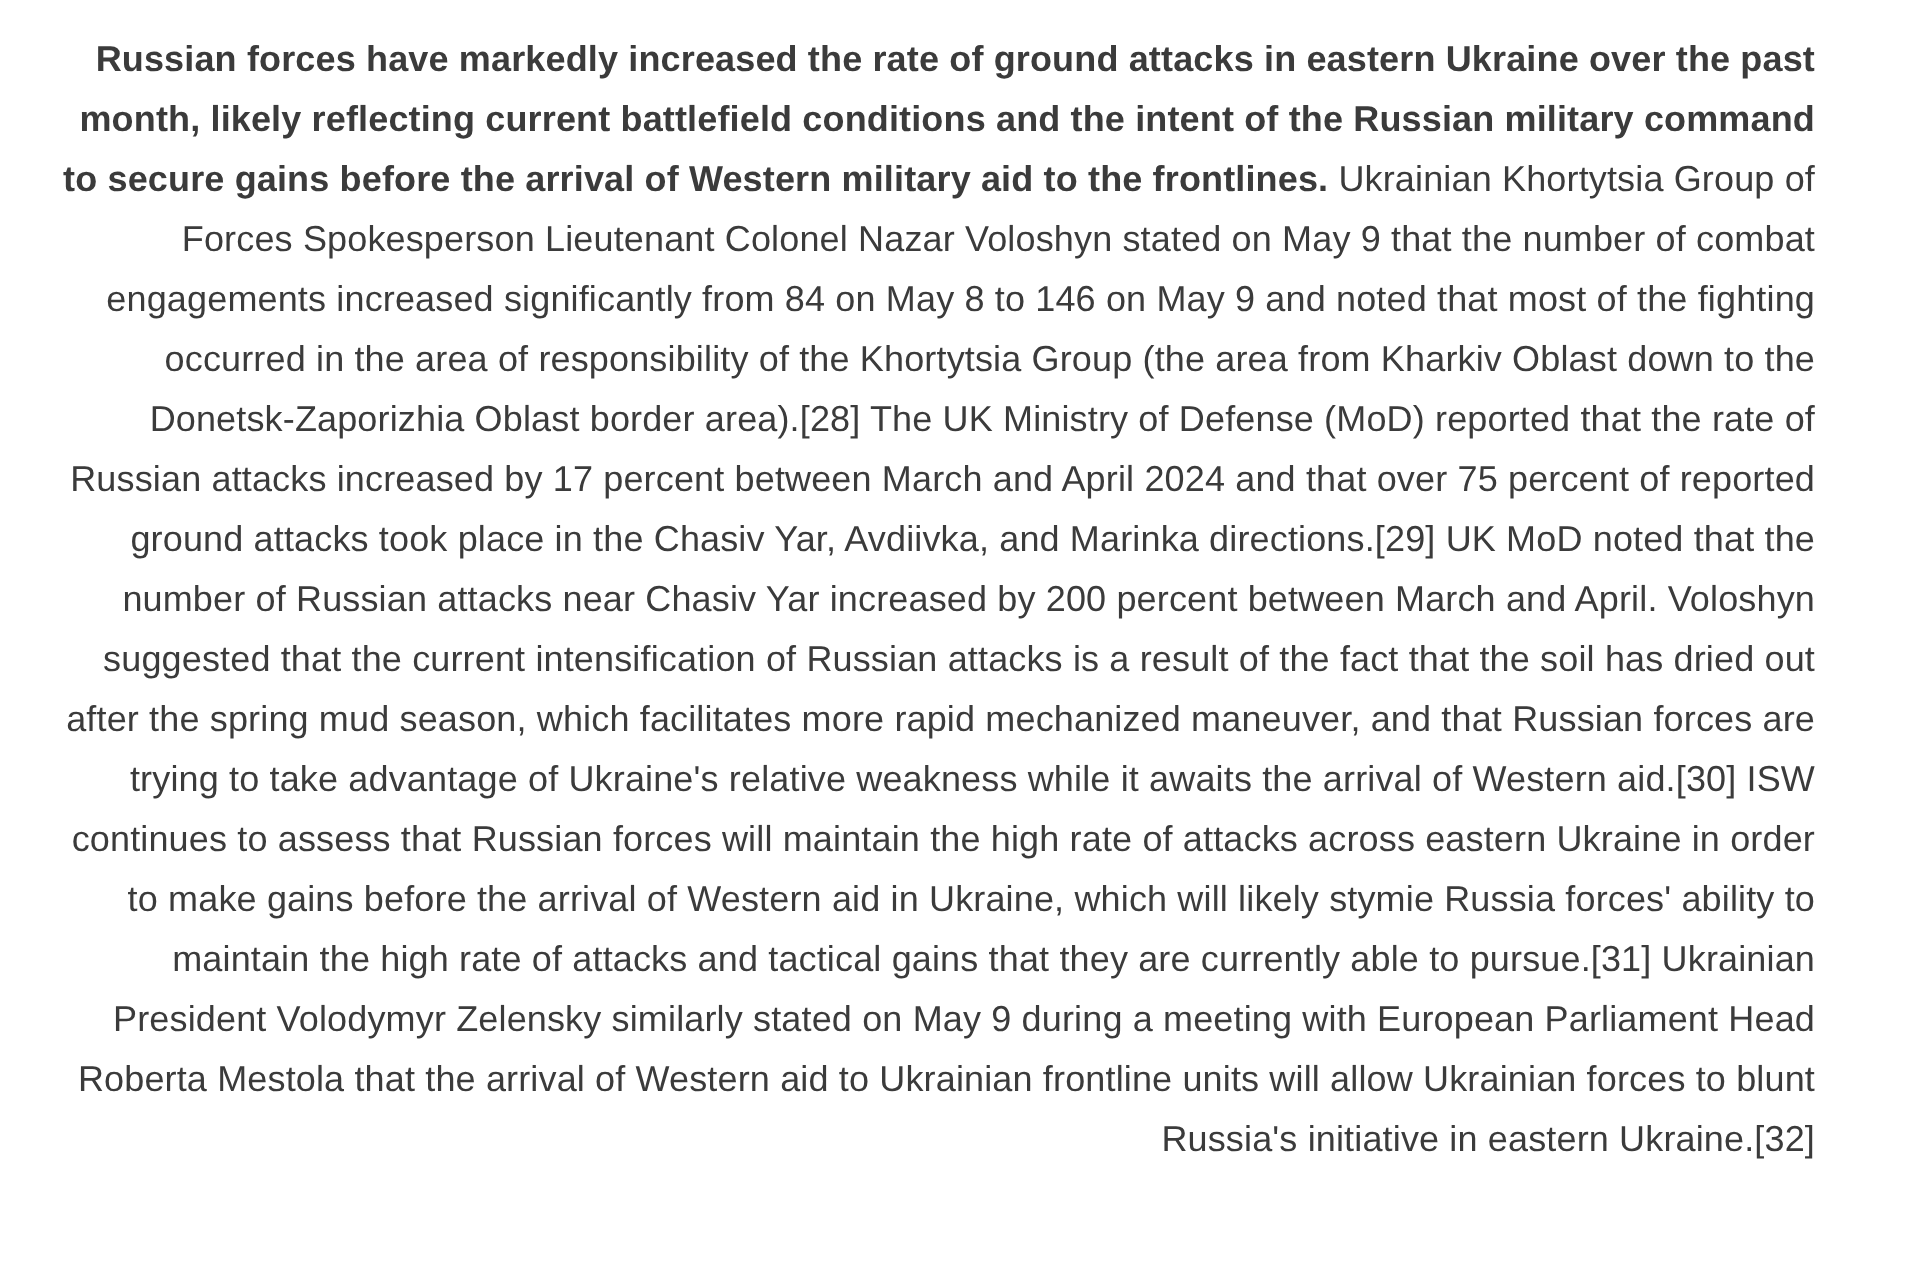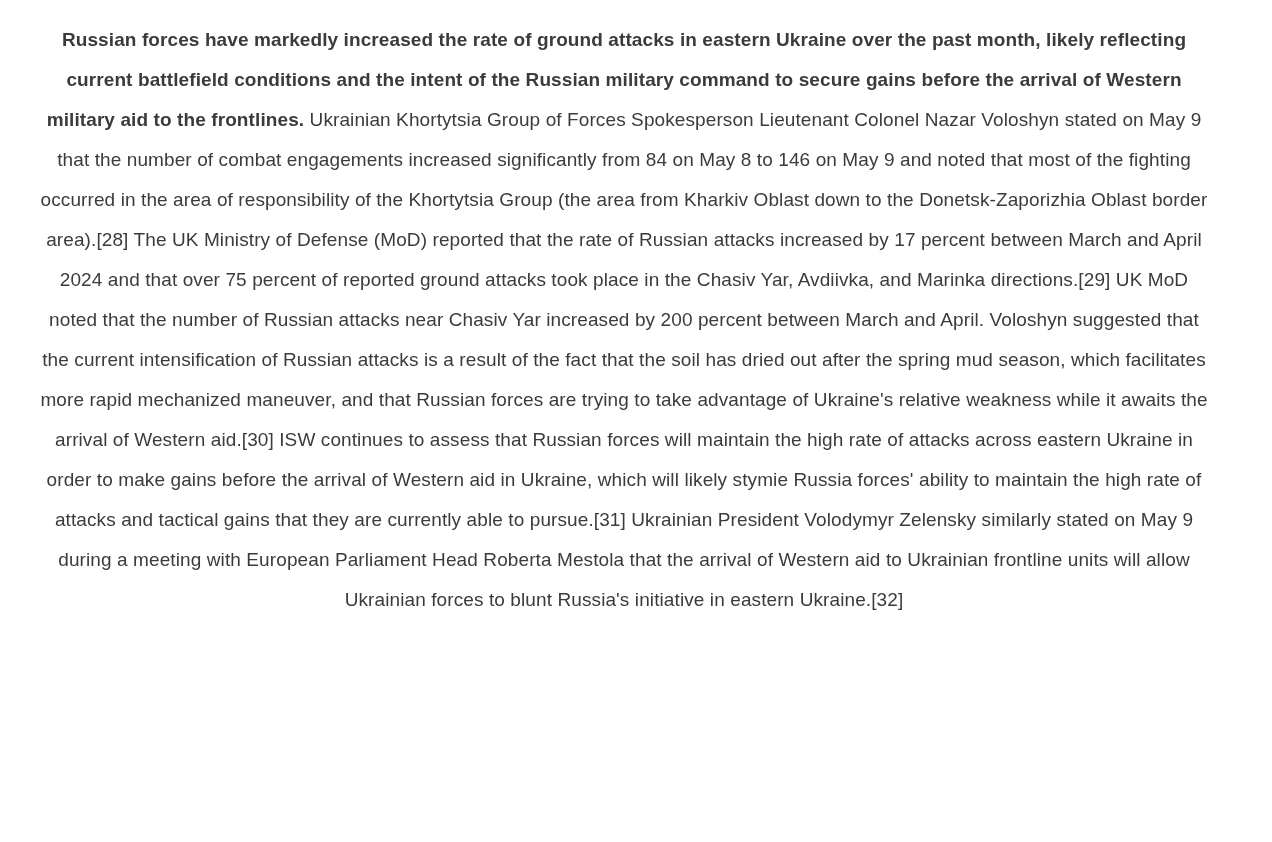--- a/index.html
+++ b/index.html
@@ -13,25 +13,25 @@
   }
   .page {
     box-sizing: border-box;
     width: 1272px;
     height: 842px;
     padding: 20px 62px 0 38px;
   }
   .article-paragraph {
     margin: 0;
     max-width: 1172px;
-    font-size: 19px;
+    font-size: 24px;
     line-height: 40px;
     color: #3b3b3b;
     letter-spacing: 0.1px;
-    text-align: center;
+    text-align: right;
   }
   .article-paragraph .lead {
     font-weight: 700;
     color: #3b3b3b;
   }
 </style>
 </head>
 <body>
 
 <main class="page">

